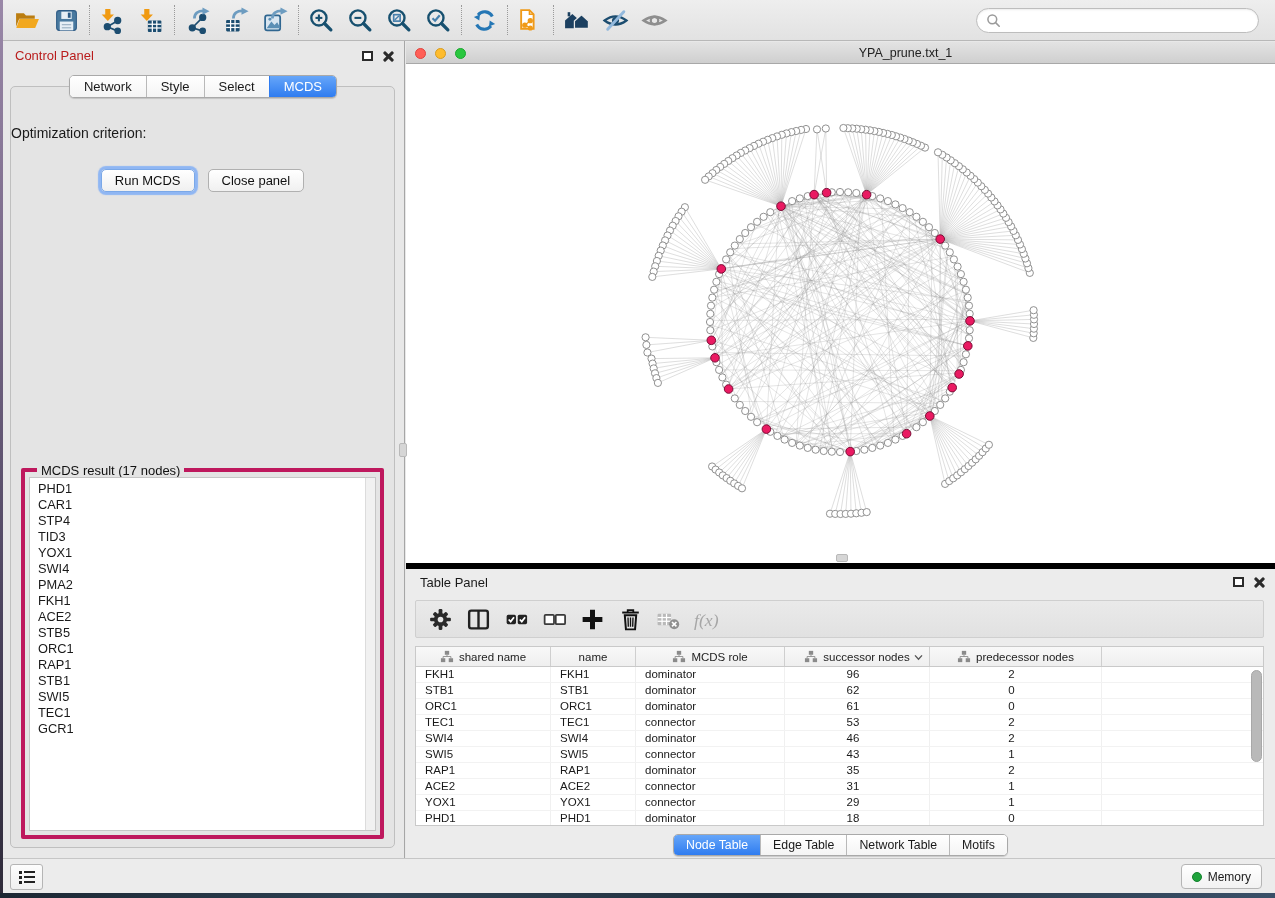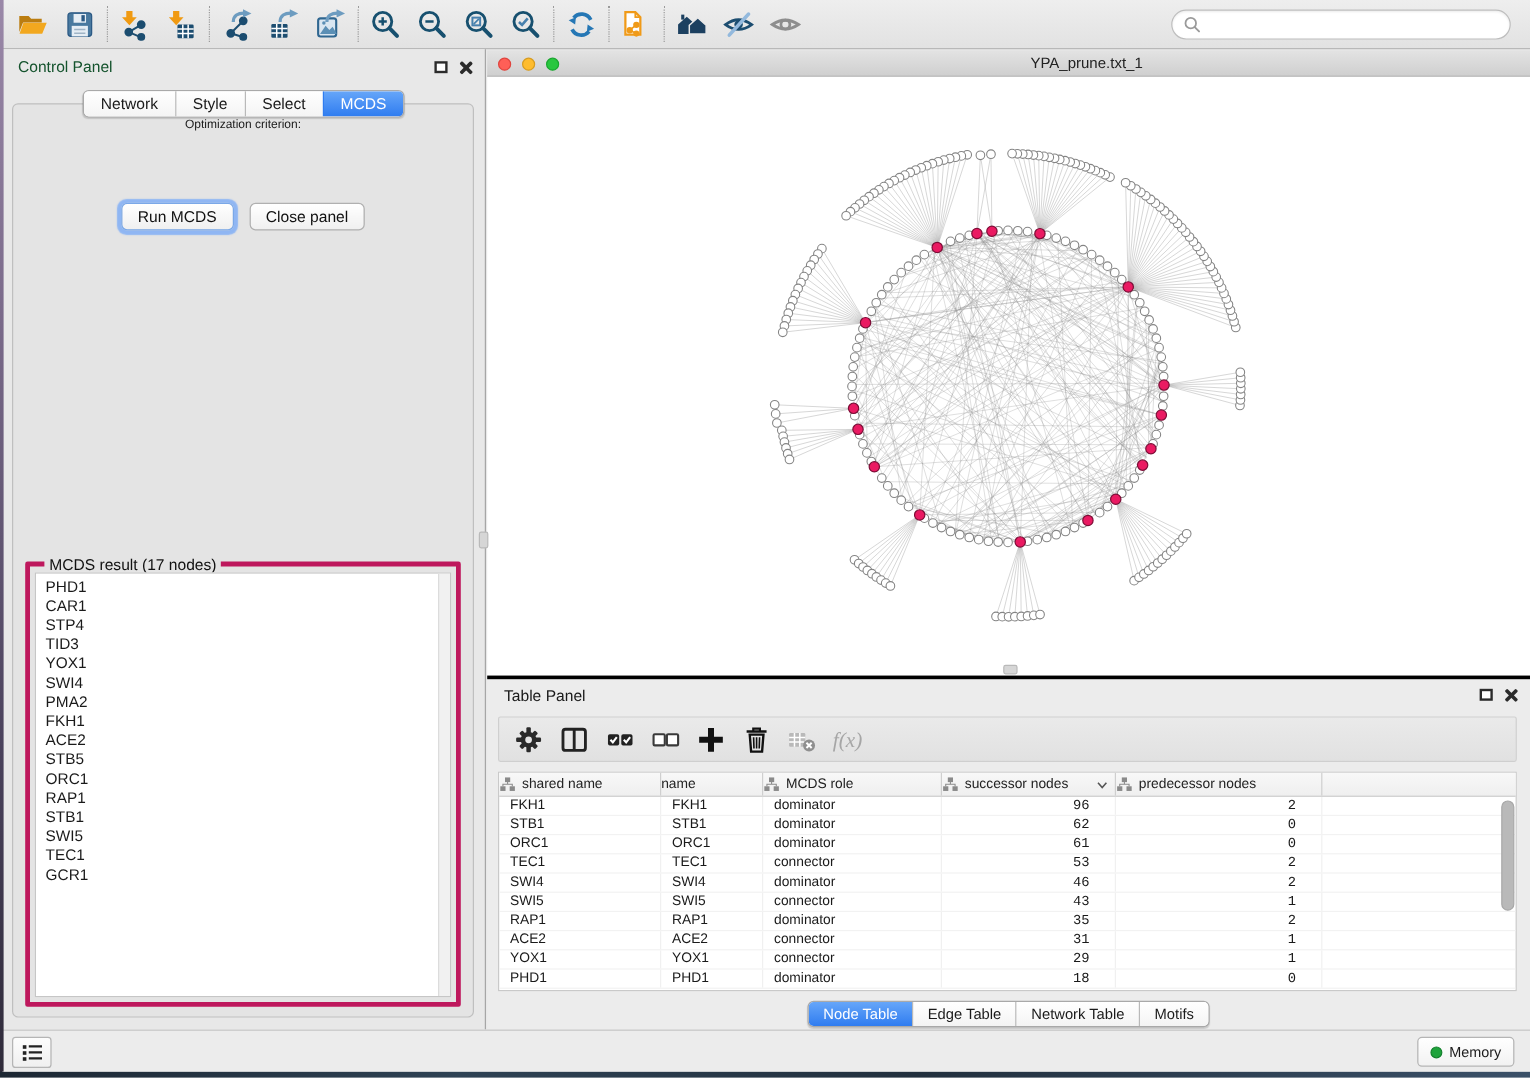--- a/index.html
+++ b/index.html
@@ -24,38 +24,38 @@
     display:flex; align-items:center; padding:0 9px; box-shadow:inset 0 1px 2px rgba(0,0,0,.08); }
   .search-box input { border:none; outline:none; background:transparent; flex:1; font-size:13px; margin-left:5px; }
 
   
   .main { position:absolute; left:0; top:41px; right:0; height:817px; }
 
   
   .control-panel { position:absolute; left:0; top:0; width:403px; height:817px;
     background:#e8e8e8; border-right:1px solid #a6a6a6; }
   .cp-header { position:absolute; left:0; top:4px; width:100%; height:22px; }
-  .cp-title { position:absolute; left:13px; top:3px; font-size:13px; color:#14532d; }
+  .cp-title { position:absolute; left:13px; top:3px; font-size:13px; color:#b91c1c; }
   .win-btns { position:absolute; right:10px; top:5px; display:flex; gap:9px; align-items:center; }
   .float-btn { width:11px; height:10px; border:2px solid #2b2b2b; background:#fff; }
   .close-btn { width:12px; height:12px; position:relative; }
   .close-btn:before,.close-btn:after { content:""; position:absolute; left:5px; top:0; width:3px; height:13px; background:#2b2b2b; border-radius:1px; }
   .close-btn:before { transform:rotate(45deg); } .close-btn:after { transform:rotate(-45deg); }
 
   .cp-body { position:absolute; left:8px; right:9px; top:45px; bottom:10px;
     background:#e4e4e4; border:1px solid #bfbfbf; border-radius:5px; }
   .cp-tabs { position:absolute; top:34px; left:0; width:100%; display:flex; justify-content:center; z-index:3; }
   .seg-group { display:flex; border:1px solid #a9a9a9; border-radius:5px; overflow:hidden;
     background:#fff; box-shadow:0 1px 1px rgba(0,0,0,.15); }
   .seg { height:21px; padding:0 14px; display:flex; align-items:center; font-size:13px;
     background:linear-gradient(#ffffff,#f4f4f4); border-left:1px solid #b9b9b9; }
   .seg:first-child { border-left:none; }
   .seg.active { background:linear-gradient(#66a6f9,#2f7cf0); color:#fff; border-left-color:#2f7cf0; }
 
-  .opt-label { position:absolute; top:12px; width:100%; text-align:center; font-size:10px; }
+  .opt-label { position:absolute; top:38px; width:100%; font-size:14px; }
   .dropdown { position:absolute; top:48px; left:36px; width:313px; height:23px;
     background:#fff; border:1px solid #ababab; border-radius:5px; display:flex; align-items:center; }
   .dropdown .dd-text { flex:1; padding-left:9px; font-size:12.8px; white-space:nowrap; overflow:hidden; }
   .dd-stepper { width:19px; height:23px; margin:-1px -1px -1px 0; border-radius:0 5px 5px 0;
     background:linear-gradient(#6aa9fa,#2f7cf0); display:flex; flex-direction:column;
     align-items:center; justify-content:center; color:#fff; }
   .dd-stepper span { font-size:6.5px; line-height:6px; }
 
   .btn-row { position:absolute; top:82px; width:100%; display:flex; justify-content:center; gap:13px; }
   .push-btn { height:23px; padding:0 13px; font-size:13px; color:#111;
@@ -83,39 +83,39 @@
   .net-title { position:absolute; left:0; right:0; top:4px; text-align:center; padding-left:130px;
     font-size:12.5px; color:#222; }
   .net-canvas { position:absolute; left:0; top:22px; right:0; bottom:0; background:#fff; }
   .net-canvas svg { position:absolute; inset:0; }
   .h-grip { position:absolute; left:430px; bottom:1px; width:12px; height:8px;
     background:#d6d6d6; border:1px solid #b9b9b9; border-radius:2px; }
   .v-grip { position:absolute; left:397px; top:402px; width:8px; height:14px;
     background:#d6d6d6; border:1px solid #b9b9b9; border-radius:2px; z-index:5; }
 
   
-  .table-panel { position:absolute; left:404px; top:522px; right:0; bottom:0; background:#ececec; border-top:3px solid #000000; }
+  .table-panel { position:absolute; left:404px; top:522px; right:0; bottom:0; background:#ececec; border-top:6px solid #000000; }
   .tp-title { position:absolute; left:14px; top:6px; font-size:13px; }
   .tp-winbtns { position:absolute; right:10px; top:7px; display:flex; gap:9px; align-items:center; }
   .tp-toolbar { position:absolute; left:9px; right:11px; top:31px; height:38px;
     background:linear-gradient(#eaeaea,#e1e1e1); border:1px solid #cfcfcf; border-radius:2px;
     display:flex; align-items:center; padding-left:8px; gap:6px; }
   .tp-tbtn { width:32px; height:30px; display:flex; align-items:center; justify-content:center; background:transparent; border:none; }
 
   .table-wrap { position:absolute; left:9px; right:11px; top:77px; bottom:32px;
     background:#fff; border:1px solid #c9c9c9; }
   .tbl-header { display:flex; height:20px; background:linear-gradient(#f8f8f8,#efefef);
     border-bottom:1px solid #c9c9c9; }
-  .th { display:flex; align-items:center; justify-content:flex-start; gap:5px;
+  .th { display:flex; align-items:center; justify-content:center; gap:5px;
     border-right:1px solid #cfcfcf; font-size:11.5px; color:#222; position:relative; }
   .th .chev { position:absolute; right:6px; top:7px; }
   .tbl-body { position:absolute; left:0; right:0; top:20px; bottom:0; overflow:hidden; }
   .trow { display:flex; height:16px; border-bottom:1px solid #f2f2f2; }
   .td { font-size:11.5px; line-height:15px; border-right:1px solid #f0f0f0; white-space:nowrap; overflow:hidden; }
-  .td.txt { padding-left:9px; } .td.num { text-align:right; padding-right:21px;font-family:Liberation Mono, monospace; }
+  .td.txt { padding-left:9px; } .td.num { text-align:center; padding-right:8px; }
   .tbl-scroll { position:absolute; right:1px; top:23px; width:11px; height:92px;
     background:#b9b9b9; border-radius:6px; border:1px solid #a8a8a8; }
 
   .tp-tabs { position:absolute; left:0; right:0; bottom:2px; display:flex; justify-content:center; }
   .tp-tabs .seg { height:20px; font-size:12.3px; padding:0 12px; }
 
   
   .status-bar { position:absolute; left:0; right:0; top:858px; height:35px;
     background:#ececec; border-top:1px solid #c6c6c6; }
   .list-btn { position:absolute; left:8px; top:5px; width:33px; height:26px;

